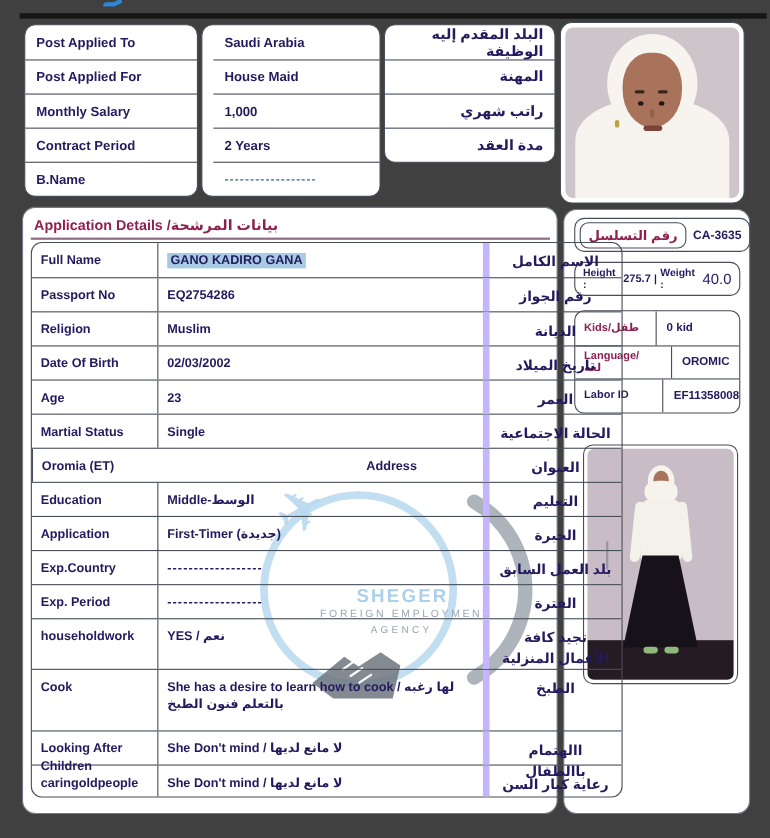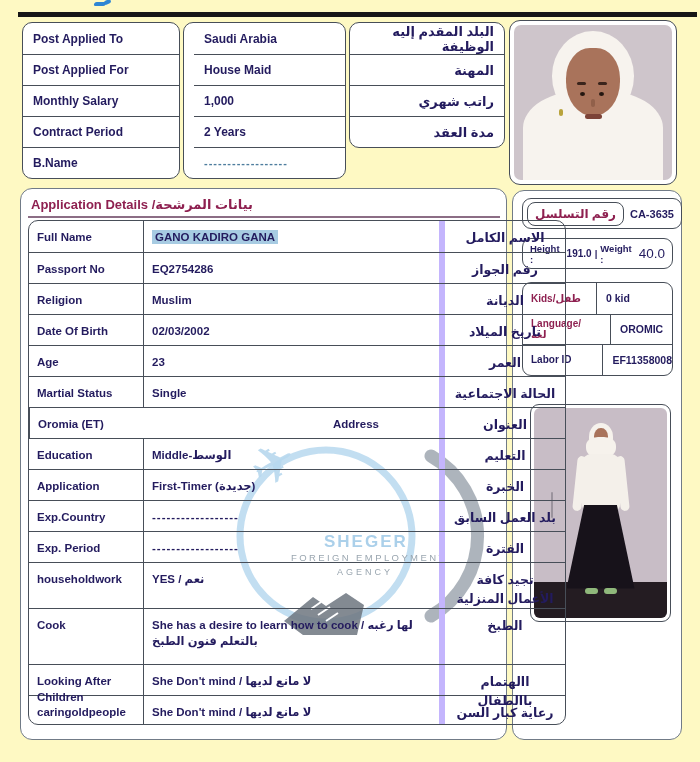--- a/index.html
+++ b/index.html
@@ -1,16 +1,16 @@
 <!DOCTYPE html>
 <html><head>
 <meta charset="utf-8">
 <style>
   html,body{margin:0;padding:0;background:#ffffff;}
-  .page{position:relative;width:700px;height:762px;background:#fef9c3;
+  .page{position:relative;width:700px;height:762px;background:#404040;
         font-family:"Liberation Sans","DejaVu Sans",sans-serif;color:#231b5e;overflow:hidden;}
   .abs{position:absolute;}
 
   
   .top-rule{left:18px;top:12px;width:679px;height:5px;background:#161616;}
   .logo-frag{left:92px;top:0;width:22px;height:8px;}
   .logo-frag span{position:absolute;background:#2e86d4;}
   .lf1{left:2px;top:2px;width:12px;height:4px;border-radius:2px;transform:skewX(-20deg);}
   .lf2{left:12px;top:0;width:7px;height:4px;border-radius:2px;transform:rotate(-25deg);}
 
@@ -268,21 +268,21 @@
 
   <div class="abs rbox serial-box">
     <div class="serial-sub">
         <span>رقم التسلسل</span>
       </div>
     <div class="serial-val">CA-3635</div>
   </div>
 
   <div class="abs rbox hw-box">
     <span class="hw-lbl">Height :</span>
-    <span class="hw-val">191.0</span>
+    <span class="hw-val">275.7</span>
     <span class="hw-lbl">|</span>
     <span class="hw-lbl">Weight :</span>
     <span class="hw-big">40.0</span>
   </div>
 
   <div class="abs rbox info-box">
     <div class="info-row">
         <div class="info-lbl">Kids/طفل</div>
         <div class="info-val">0 kid</div>
       </div>

